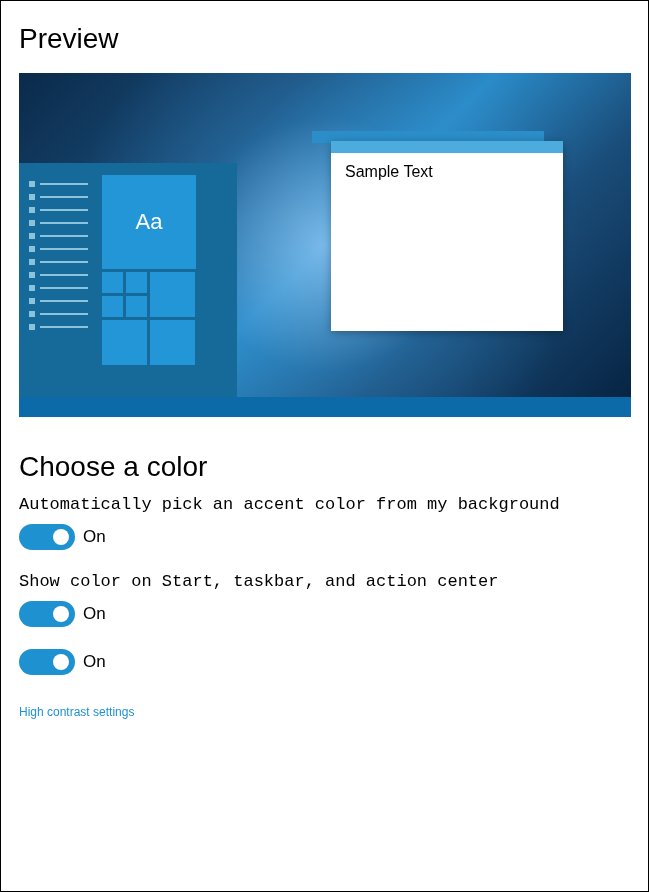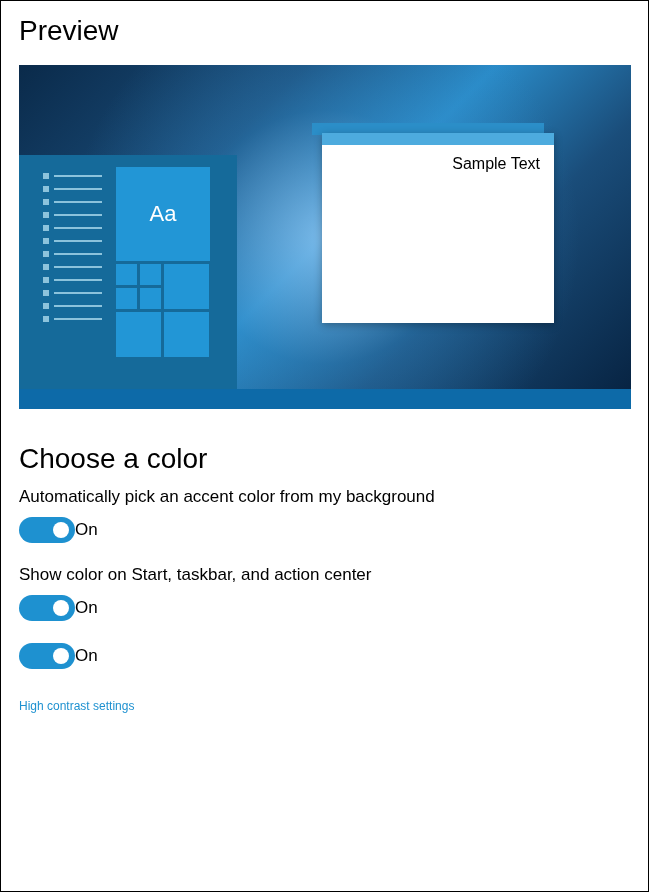--- a/index.html
+++ b/index.html
@@ -14,20 +14,21 @@
       height: 892px;
       border: 1px solid #000;
       padding: 14px 18px;
       color: #000;
     }
     .section-heading {
       font-size: 28px;
       font-weight: 300;
       color: #000;
       margin-bottom: 18px;
+      margin-top: 8px;
     }
     .preview-box {
       width: 612px;
       height: 344px;
       position: relative;
       overflow: hidden;
       background: linear-gradient(135deg, #0a2a4a 0%, #1a4d7a 30%, #2a8bc8 50%, #1a4d7a 70%, #06213f 100%);
     }
     .preview-box::before {
       content: "";
@@ -49,21 +50,21 @@
       background: #0d6aa8;
     }
     .start-panel {
       position: absolute;
       left: 0;
       bottom: 20px;
       width: 218px;
       height: 234px;
       background: #156a9a;
       display: flex;
-      padding: 12px 24px;
+      padding: 12px 10px;
       gap: 14px;
     }
     .start-list {
       display: flex;
       flex-direction: column;
       gap: 7px;
       padding-top: 6px;
     }
     .start-list .row {
       display: flex;
@@ -114,27 +115,26 @@
       display: flex;
       gap: 3px;
     }
     .tile-sm {
       background: #2296d6;
       width: 21px;
       height: 21px;
     }
     .sample-window {
       position: absolute;
-      left: 303px;
+      left: 312px;
       top: 68px;
       width: 232px;
       height: 190px;
       background: #fff;
       box-shadow: 0 2px 8px rgba(0,0,0,0.3);
-      text-align: right;
     }
     .sample-titlebar {
       height: 12px;
       background: #4dabde;
     }
     .sample-titlebar-back {
       position: absolute;
       left: 293px;
       top: 58px;
       width: 232px;
@@ -152,25 +152,26 @@
       margin-top: 34px;
       margin-bottom: 12px;
     }
     .setting-row {
       margin-bottom: 22px;
     }
     .setting-label {
       font-size: 17px;
       color: #000;
       margin-bottom: 10px;
+      font-family: Liberation Mono, monospace;
     }
     .toggle-row {
       display: flex;
       align-items: center;
-      gap: 0;
+      gap: 8px;
     }
     .toggle {
       width: 56px;
       height: 26px;
       background: #1e91d0;
       border-radius: 13px;
       position: relative;
       cursor: pointer;
     }
     .toggle .knob {

